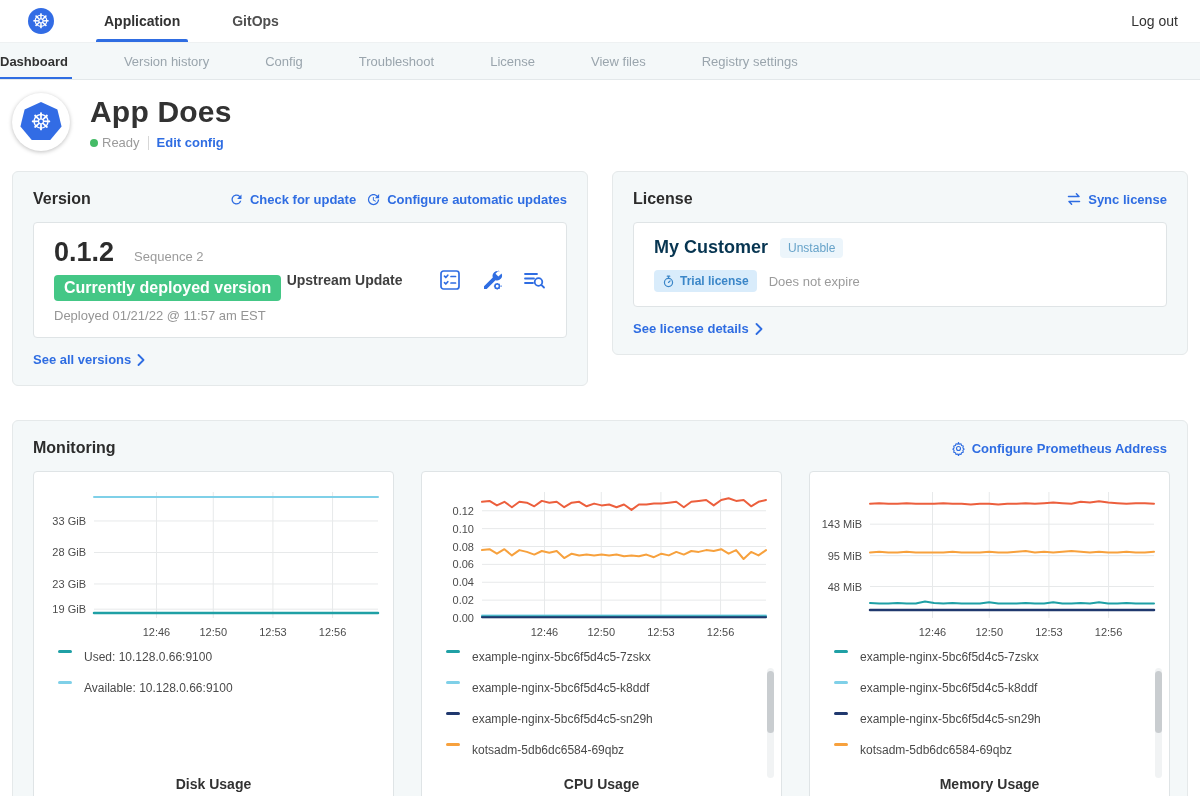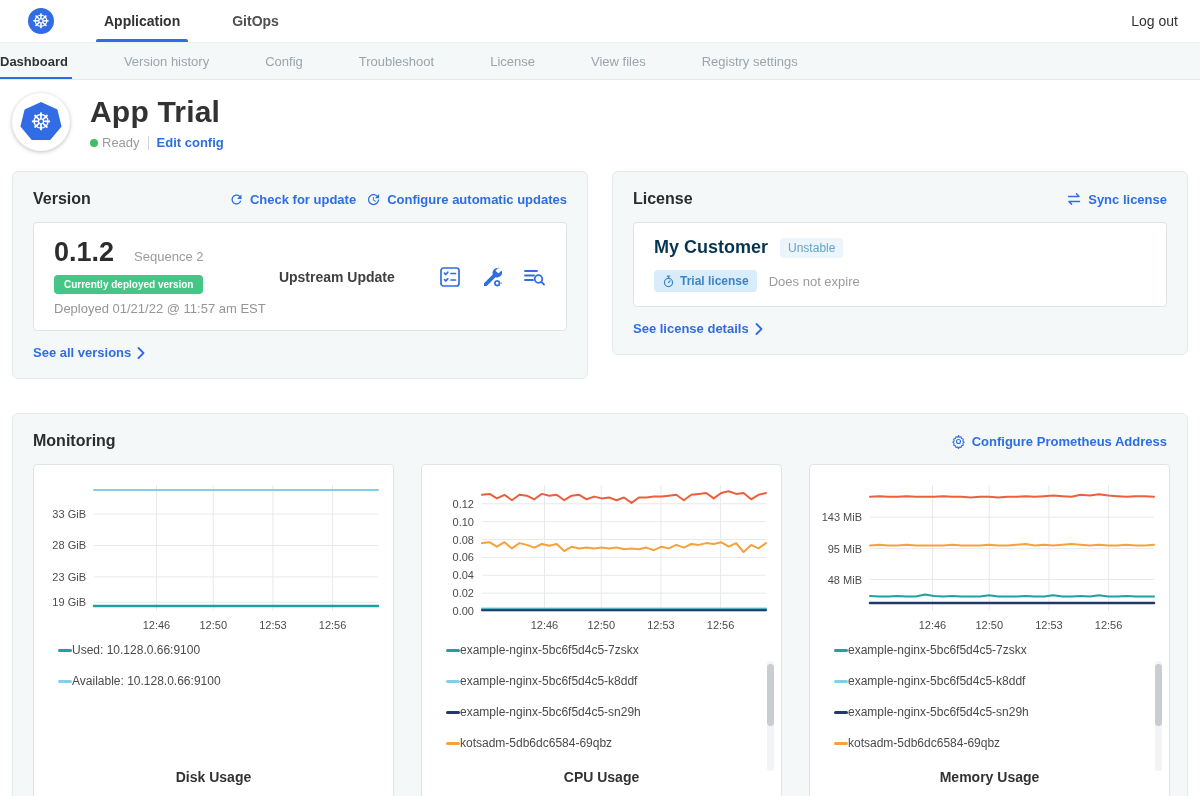--- a/index.html
+++ b/index.html
@@ -45,42 +45,42 @@
   .blue-link { display:flex; align-items:center; gap:6px; font-size:13px; font-weight:700; color:#2f6de2; cursor:pointer; white-space:nowrap; }
   .blue-link svg { flex:none; }
   .inner-box { background:#fff; border:1px solid #dfe4e6; border-radius:4px; padding:14px 20px; }
 
   
   .version-box { display:flex; align-items:center; justify-content:space-between; min-height:94px; }
   .ver-left { display:flex; flex-direction:column; gap:7px; }
   .ver-line1 { display:flex; align-items:baseline; gap:20px; }
   .ver-number { font-size:27px; font-weight:800; color:#2c2c2c; }
   .ver-seq { font-size:13px; color:#9b9b9b; }
-  .deployed-badge { display:inline-block; background:#44c786; color:#fff; font-size:10px; font-weight:700; padding:4px 10px; border-radius:4px; width:max-content; }
+  .deployed-badge { display:inline-block; background:#44c786; color:#fff; font-size:16px; font-weight:700; padding:4px 10px; border-radius:4px; width:max-content; }
   .deployed-at { font-size:13px; color:#959595; }
   .upstream { font-size:14px; font-weight:600; color:#404040; margin-right:30px; }
   .ver-icons { display:flex; align-items:center; gap:18px; color:#2f6de2; }
   .ver-icons .icon-btn { cursor:pointer; display:flex; }
   .see-link { display:flex; align-items:center; gap:6px; font-size:13px; font-weight:700; color:#2f6de2; cursor:pointer; margin-top:14px; width:max-content; }
 
   
   .lic-row1 { display:flex; align-items:center; gap:12px; }
   .customer-name { font-size:18px; font-weight:700; color:#073551; }
   .channel-badge { background:#ecf5fb; color:#67a3c9; font-size:12px; padding:3px 8px; border-radius:4px; }
   .lic-row2 { display:flex; align-items:center; gap:12px; margin-top:12px; }
   .trial-badge { display:flex; align-items:center; gap:5px; background:#d9ecfb; color:#3b86c8; font-size:12px; font-weight:700; padding:4px 8px; border-radius:4px; }
   .expiry { font-size:13px; color:#9b9b9b; }
 
   
   .monitoring-card { margin-top:34px; padding:18px 20px 22px 20px; }
   .charts-row { display:flex; gap:27px; margin-top:2px; }
   .chart-card { position:relative; background:#fff; border:1px solid #dfe4e6; border-radius:4px; width:361px; padding:12px 8px 6px 8px; }
   .chart-svg { display:block; }
   .legend { padding:8px 18px 0 16px; min-height:122px; }
-  .legend-item { display:flex; align-items:center; margin-bottom:17px; }
+  .legend-item { display:flex; align-items:flex-start; gap:12px; margin-bottom:17px; }
   .legend-dash { width:14px; height:3px; border-radius:2px; flex:none; }
   .legend-label { font-size:12px; color:#4a4a4a; }
   .legend-scrollbar { position:absolute; right:7px; top:196px; width:7px; height:110px; background:#f1f3f4; border-radius:4px; cursor:pointer; }
   .legend-scrollbar .thumb { position:absolute; top:3px; left:0; width:7px; height:62px; background:#c9cdd0; border-radius:4px; }
   .chart-title { text-align:center; font-size:14px; font-weight:700; color:#323232; padding:12px 0 14px 0; }
 </style>
 </head>
 <body>
 
 <header class="navbar">
@@ -110,21 +110,21 @@
   <div class="subnav-tab">Registry settings</div>
 </nav>
 
 <section class="app-header">
   <div class="app-logo">
     <div class="heptagon">
         <span>☸</span>
       </div>
   </div>
   <div class="app-head-text">
-    <div class="app-title">App Trial</div>
+    <div class="app-title">App Does</div>
     <div class="app-status-row">
       <span class="status-dot"></span>
       <span class="status-text">Ready</span>
       <span class="vdivider"></span>
       <span class="edit-config">Edit config</span>
     </div>
   </div>
 </section>
 
 <main class="content">

